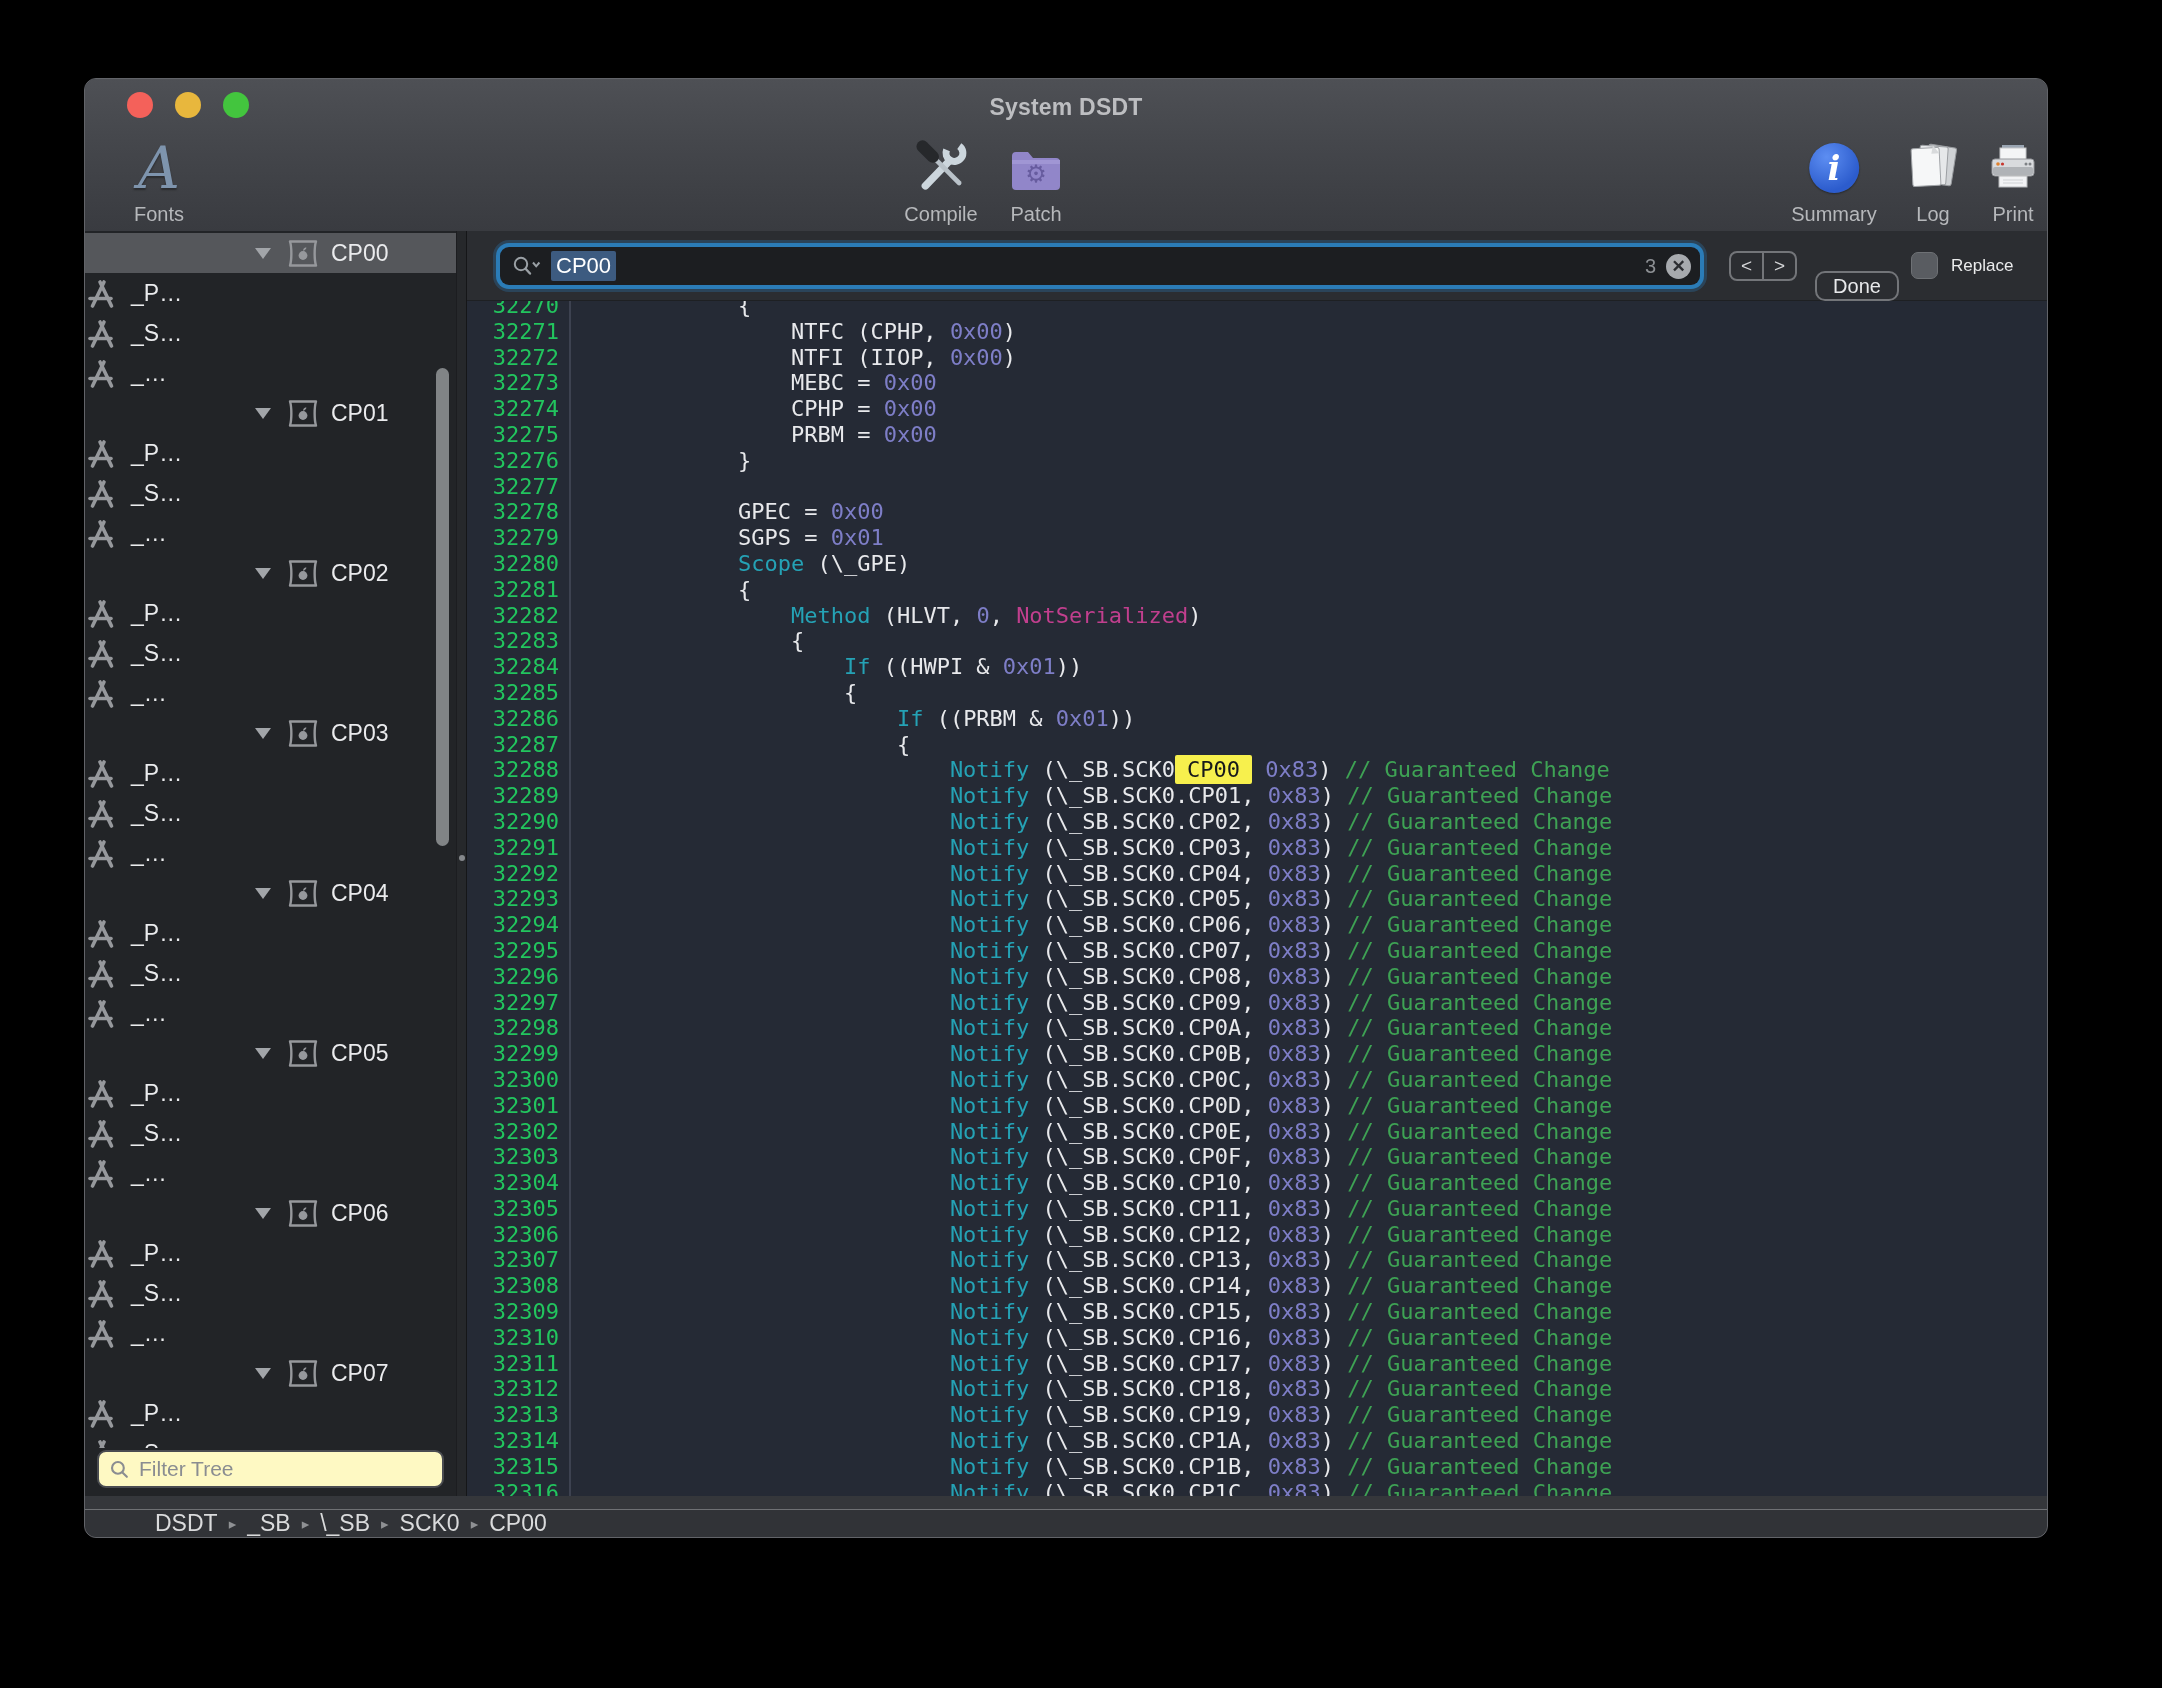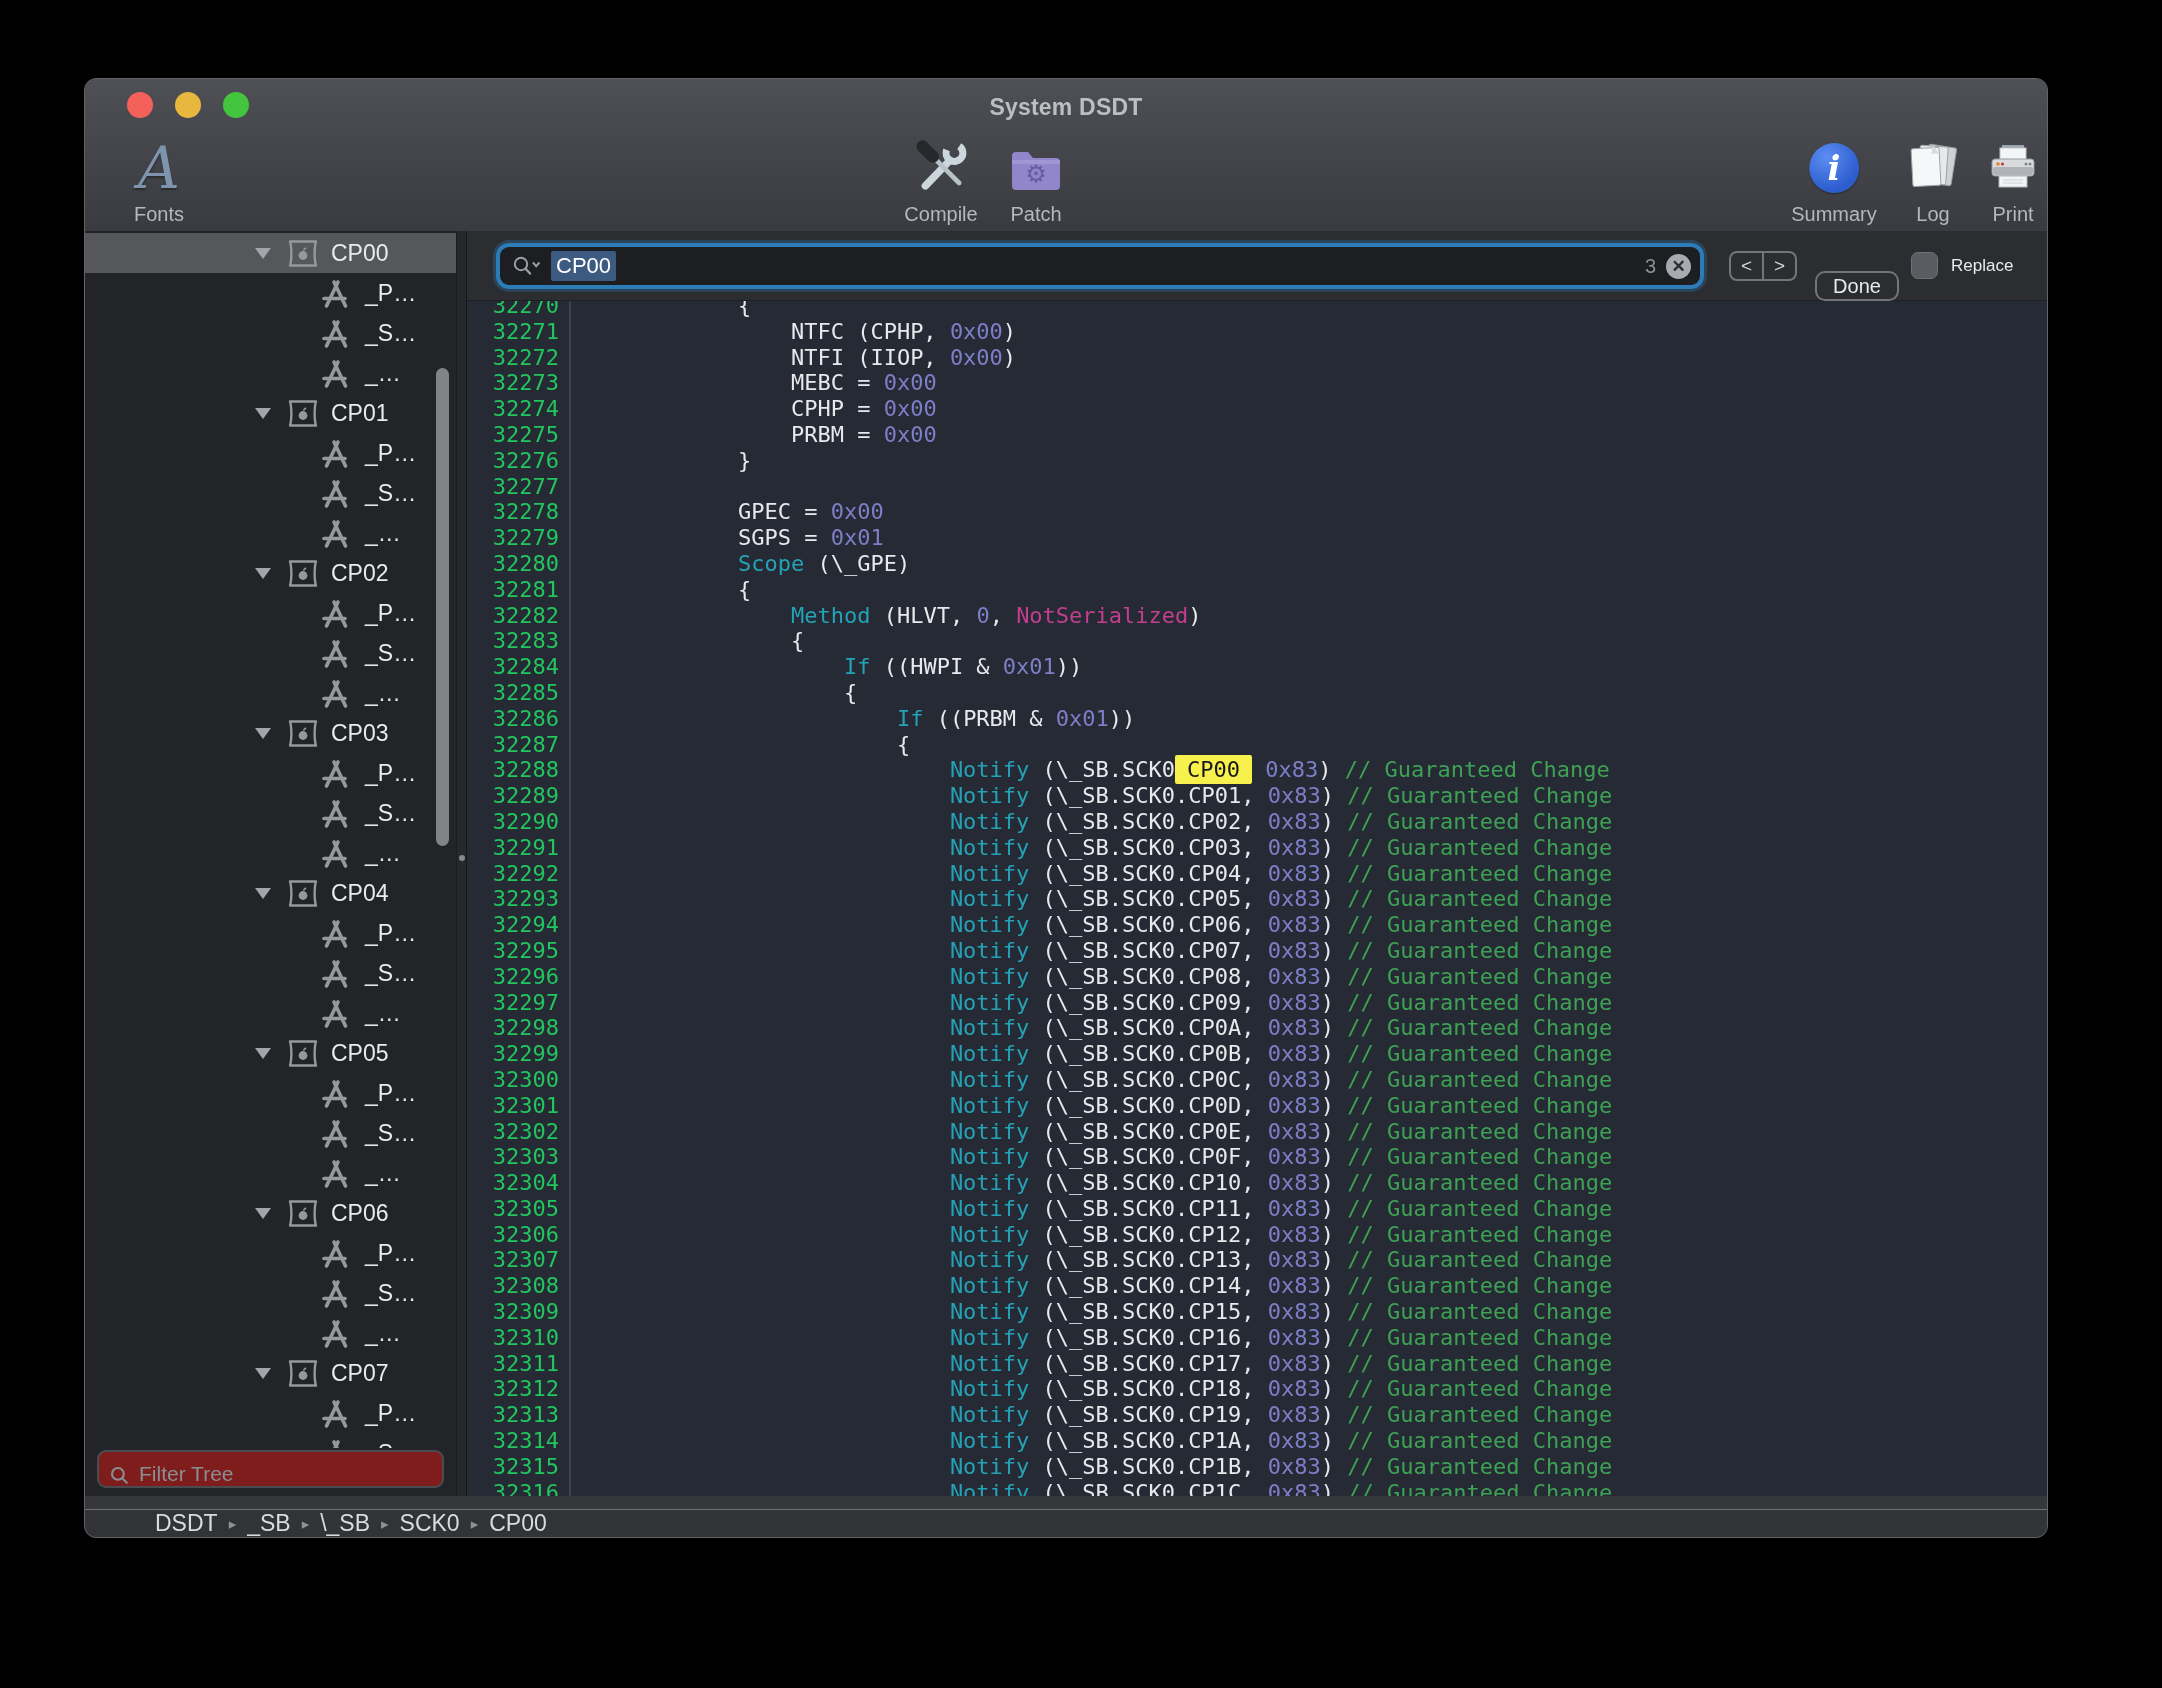--- a/index.html
+++ b/index.html
@@ -55,32 +55,32 @@
               display:flex; align-items:center; justify-content:center;margin-top:20px; }
   .chk { position:absolute; left:1444px; top:21px; width:27px; height:27px; border-radius:7px;
          background:#595c61; border:1px solid #6e7175; }
   .chk-label { position:absolute; left:1484px; top:21px; font-size:17px; color:#eaebec; line-height:28px; }
 
   
   .sidebar { width:371px; position:relative; background:#222427; overflow:hidden; }
   .tree { position:absolute; top:2px; left:0; right:0; height:1215px; overflow:hidden; }
   .trow { height:40px; display:flex; align-items:center; color:#eaebed; font-size:23px; }
   .trow.parent { padding-left:170px; }
-  .trow.child  { padding-left:234px; }
+  .trow.child  { }
   .trow.selected { background:#55575b; }
   .disc { width:0; height:0; border-left:8px solid transparent; border-right:8px solid transparent;
           border-top:11px solid #a2a5a9; margin-right:14px; flex:none; }
   .pic { flex:none; margin-right:10px; display:flex; }
   .cic { flex:none; margin-right:12px; display:flex; }
   .tlabeltxt { white-space:nowrap; }
   .sscroll { position:absolute; right:7px; top:137px; width:13px; height:478px;
              background:#929598; border-radius:7px; opacity:.85; }
   .filterbox { position:absolute; left:12px; right:12px; bottom:8px; height:38px;
-               background:#7f1d1d; border:2px solid #4a4c51; border-radius:9px;
-               display:flex; align-items:flex-end; padding-left:10px; gap:9px; }
+               background:#fef9c3; border:2px solid #4a4c51; border-radius:9px;
+               display:flex; align-items:center; padding-left:10px; gap:9px; }
   .filtertext { color:#8a8d91; font-size:21px; }
 
   
   .vdivider { width:11px; background:#26282b; border-left:1px solid #1c1d20;
               border-right:1px solid #151618; position:relative; flex:none; }
   .vdot { position:absolute; top:624px; left:2px; width:6px; height:6px; border-radius:50%;
           background:#85888c; }
 
   
   .editor { flex:1; position:relative; background:#252a35; overflow:hidden; }

